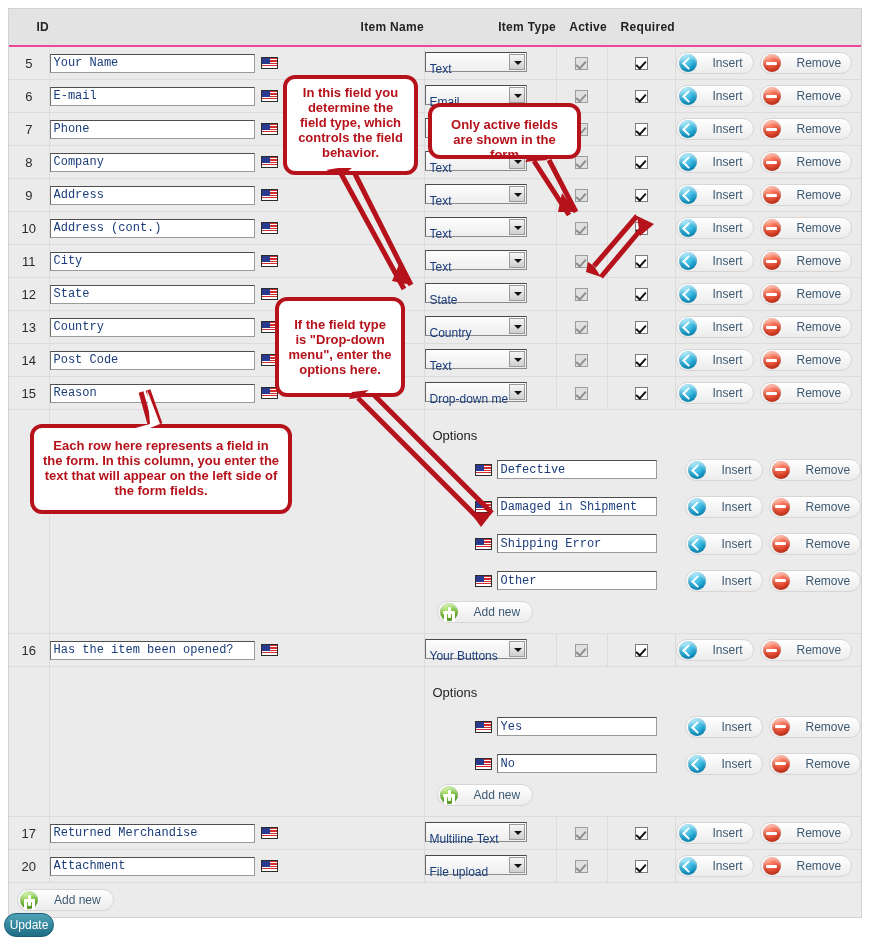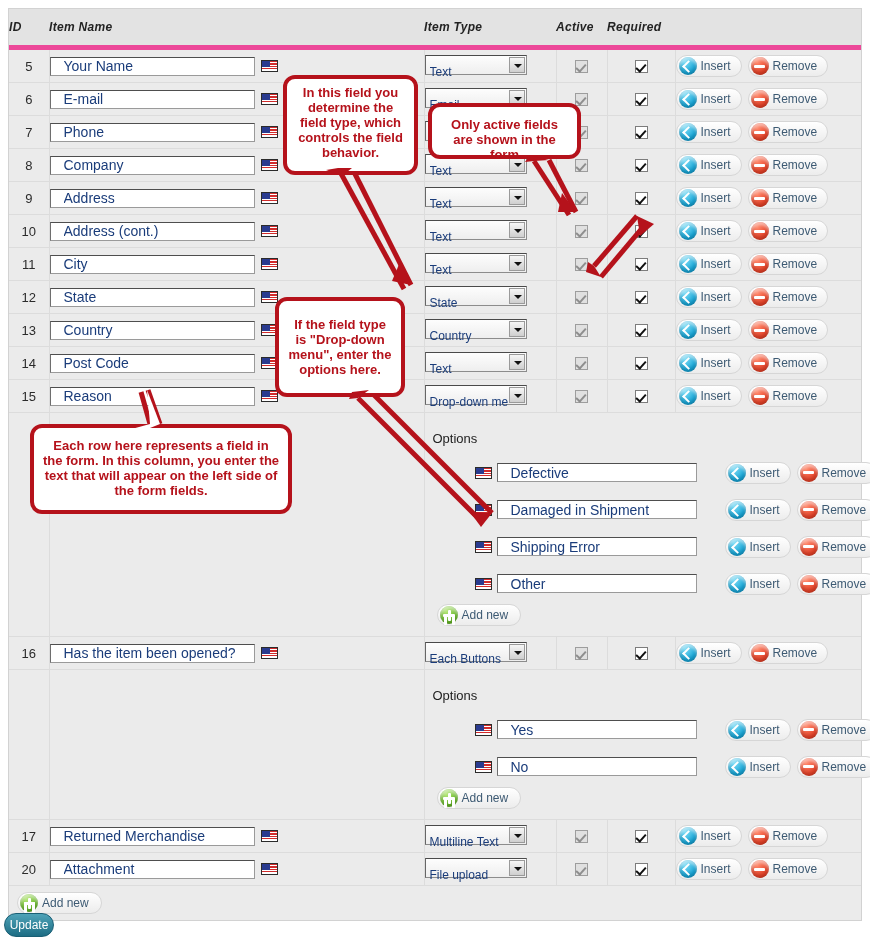--- a/index.html
+++ b/index.html
@@ -20,29 +20,28 @@
     border:1px solid #d2d2d2;
     box-sizing:border-box;
   }
   table.grid{
     width:100%;
     border-collapse:collapse;
     table-layout:fixed;
   }
   table.grid th{
     background:#e3e3e3;
-    border-bottom:5px solid #ec4899;
+    border-bottom:2px solid #ec4899;
     font-size:12px;
     font-weight:bold;
     color:#232323;
-    text-align:left;
+    text-align:right;
     padding:6px 0 6px 0;
     height:24px;
     letter-spacing:.3px;
-    font-style:italic;
   }
   table.grid td{
     background:#ebebeb;
     border-bottom:1px solid #dcdcdc;
     padding:0;
     height:32px;
     vertical-align:middle;
   }
   .col-id{width:40px;}
   .col-name{width:375px;}
@@ -67,23 +66,23 @@
   td.c-req{text-align:center;border-right:1px solid #dcdcdc;}
   td.c-act{padding-left:8px;}
 
   
   .namecell{display:flex;align-items:center;gap:6px;}
   input.txt{
     width:205px;height:19px;
     border:1px solid #9a9a9a;
     border-top-color:#4e4e4e;border-left-color:#6e6e6e;
     background:#fff;
-    font-family:Liberation Sans, sans-serif;
-    font-size:14px;color:#1a3c7a;
-    padding:0 13px;box-sizing:border-box;
+    font-family:Liberation Mono, monospace;
+    font-size:12px;color:#1a3c7a;
+    padding:0 3px;box-sizing:border-box;
     outline:none;
   }
   input.txt.opt{width:200px;}
 
   
   .flag{
     width:17px;height:12px;display:inline-block;position:relative;
     border:1px solid #2b2b2b;box-sizing:border-box;flex:0 0 auto;
     background:
       repeating-linear-gradient(to bottom,
@@ -130,21 +129,21 @@
   .cb::after{
     content:"";position:absolute;left:2px;top:1px;
     width:4px;height:8px;
     border:solid #111;border-width:0 2px 2px 0;
     transform:rotate(42deg);
   }
   .cb.dis::after{border-color:#8e8e8e;}
 
   
   .pill{
-    display:inline-flex;align-items:center;gap:4px;
+    display:inline-flex;align-items:center;gap:16px;
     height:22px;padding:0 10px 0 2px;
     border:1px solid #d6d6d6;border-radius:11px;
     background:linear-gradient(to bottom,#ffffff,#ececec);
     font-size:12px;color:#3d5a73;
     box-sizing:border-box;
     vertical-align:middle;
     margin-right:6px;
     cursor:default;
   }
   .dot{
@@ -512,21 +511,21 @@
             </td>
           </tr>
           <tr>
             <td class="c-id">16</td>
             <td class="c-name">
               <div class="namecell">
                 <input class="txt" type="text" value="Has the item been opened?" style="">
                 <span class="flag"></span>
               </div>
             </td>
-            <td class="c-type"><div class="sel"><span class="lbl">Each Buttons</span><span class="arrow"></span></div></td>
+            <td class="c-type"><div class="sel"><span class="lbl">Your Buttons</span><span class="arrow"></span></div></td>
             <td class="c-active"><span class="cb dis"></span></td>
             <td class="c-req"><span class="cb"></span></td>
             <td class="c-act"><span class="pill">
                 <span class="dot blue"></span>
                 <span>Insert</span>
               </span><span class="pill">
                 <span class="dot red"></span>
                 <span>Remove</span>
               </span></td>
           </tr>

